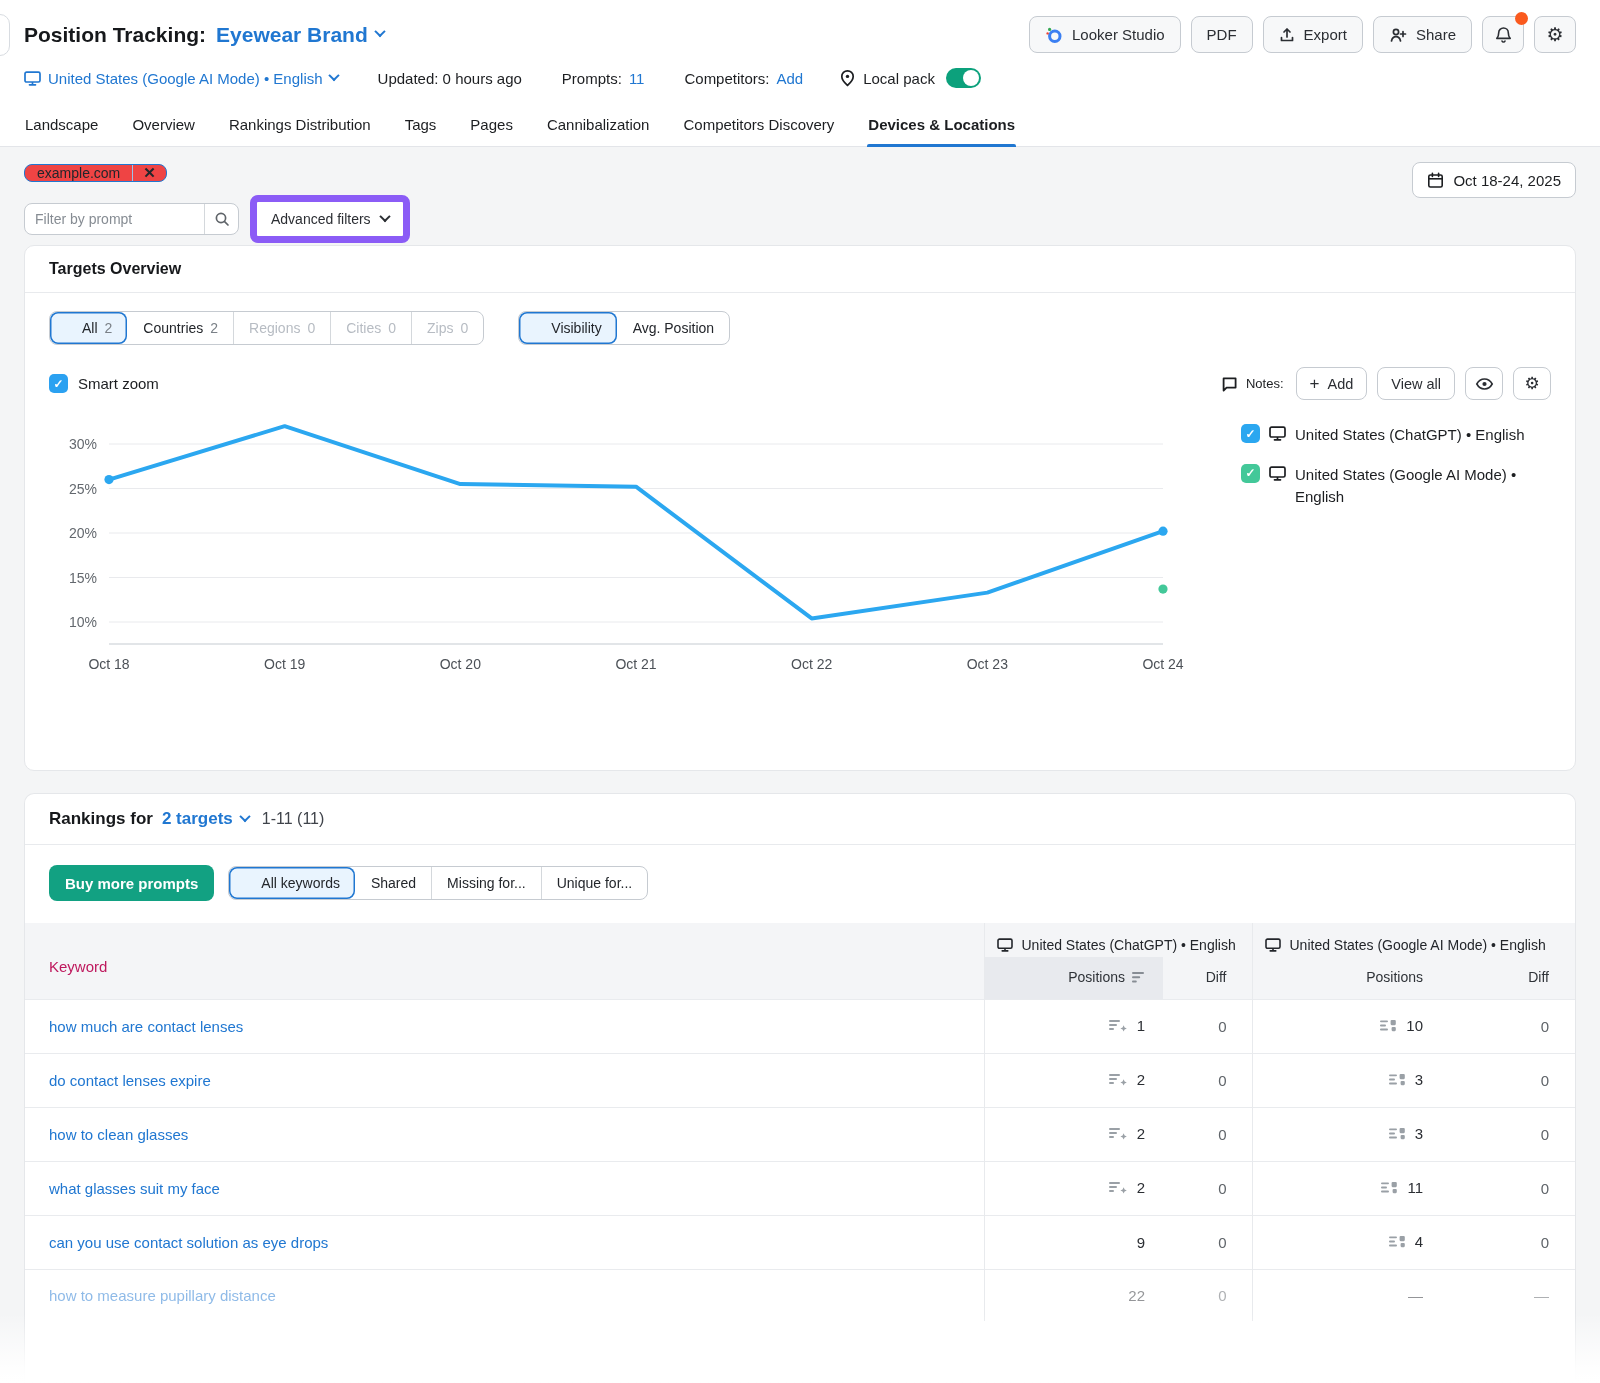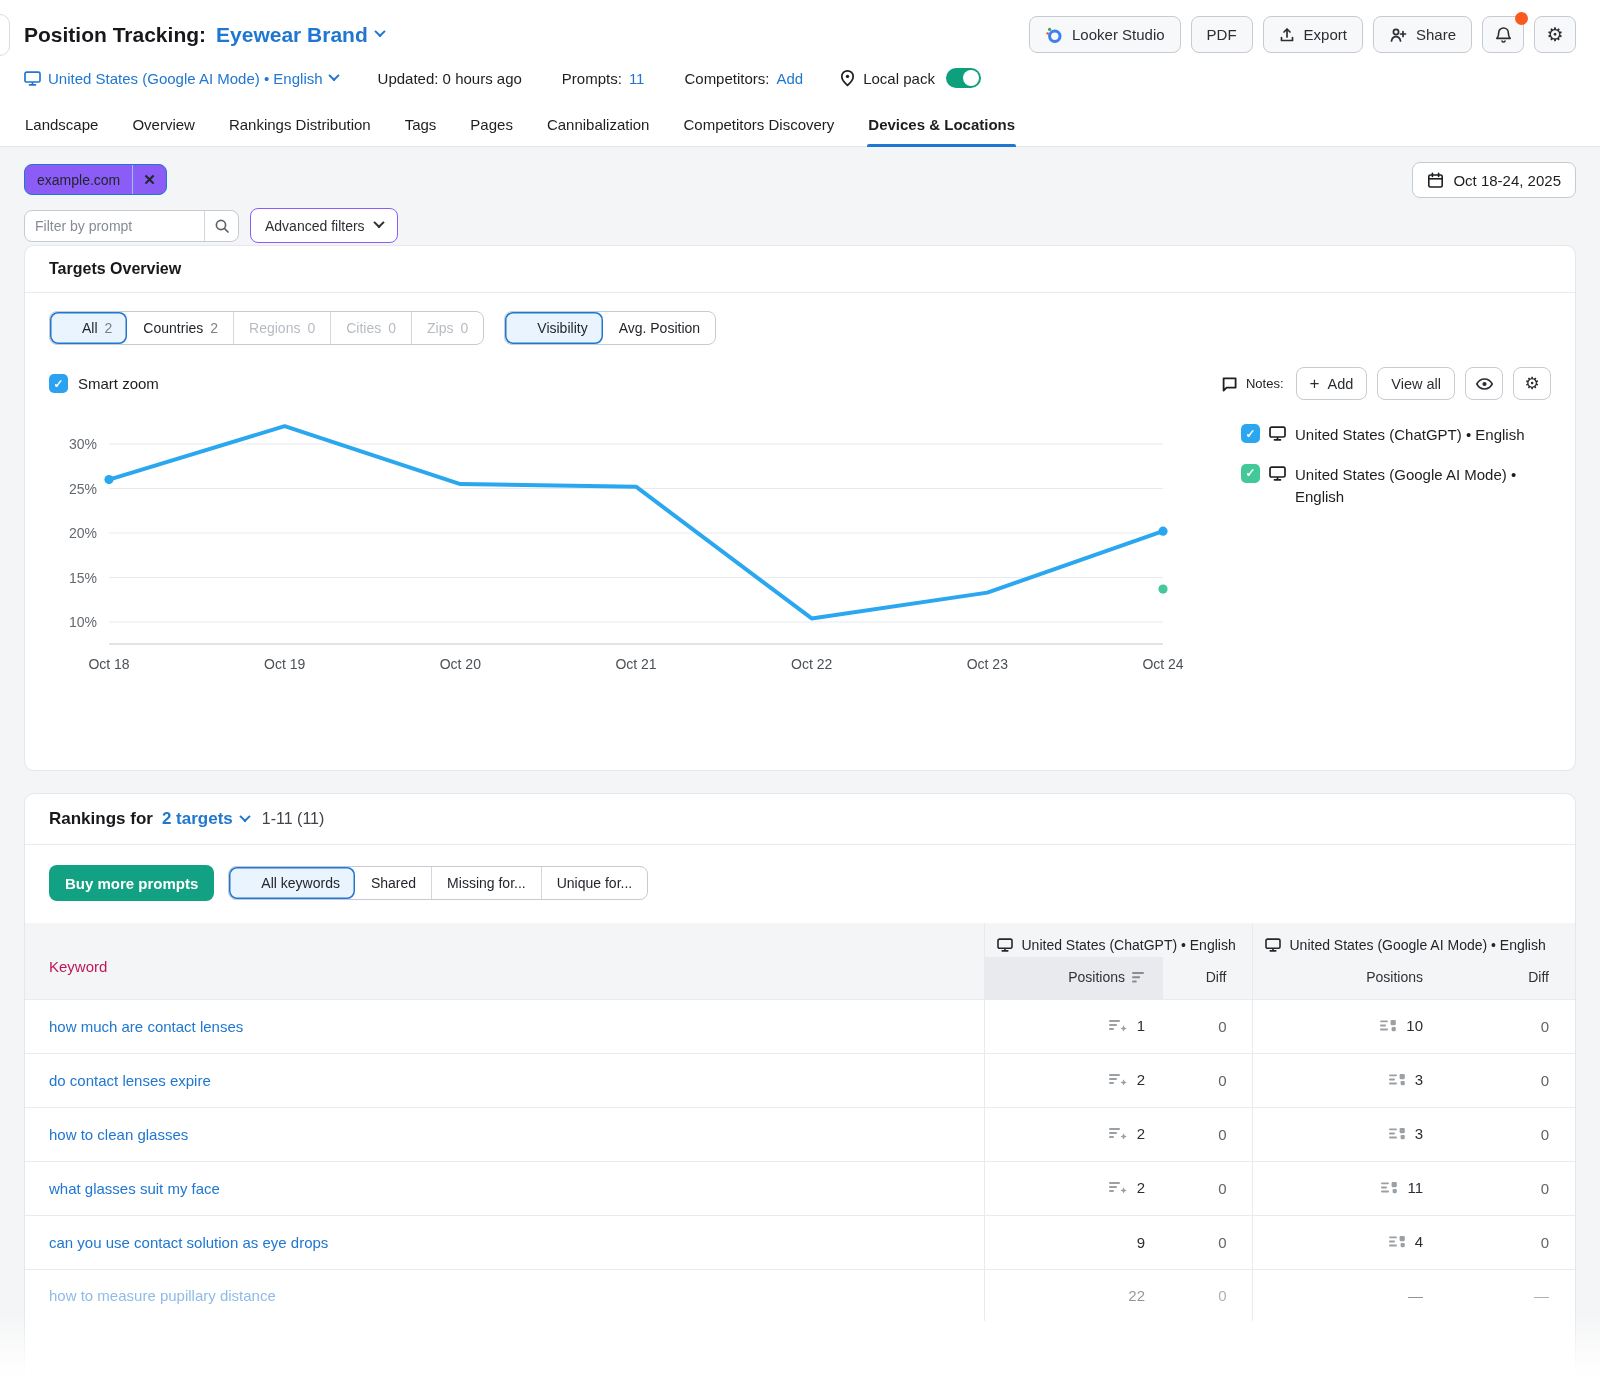--- a/index.html
+++ b/index.html
@@ -31,31 +31,31 @@
   .toggle{width:35px;height:20px;border-radius:11px;background:#0ca17c;position:relative;cursor:pointer;display:inline-block;}
   .toggle::after{content:"";position:absolute;right:2px;top:2px;width:16px;height:16px;background:#fff;border-radius:50%;}
   
   .tabs{display:flex;gap:32px;margin-top:20px;padding:0 24px;border-bottom:1px solid #e3e5e9;background:#fff;}
   .tab{font-size:15px;color:#1c1e21;padding:8px 1px 13px;cursor:pointer;position:relative;white-space:nowrap;}
   .tab.active{font-weight:bold;}
   .tab.active::after{content:"";position:absolute;left:0;right:0;bottom:-1px;height:3px;background:#2077d1;border-radius:2px 2px 0 0;}
   
   .content{background:#f4f5f6;padding:17px 24px 0;position:relative;min-height:1236px;}
   .chip-row{display:flex;align-items:center;margin-bottom:13px;position:relative;}
-  .chip{display:inline-flex;align-items:stretch;background:#8b5cf6;border:1px solid #2077d1;border-radius:8px;overflow:hidden;height:31px;font-size:14px;}
+  .chip{display:inline-flex;align-items:stretch;background:#ef4444;border:1px solid #2077d1;border-radius:8px;overflow:hidden;height:18px;font-size:14px;}
   .chip-label{display:flex;align-items:center;padding:0 12px;color:#23262b;}
   .chip-close{display:flex;align-items:center;padding:0 10px;border-left:1px solid #9cc3ea;cursor:pointer;color:#23262b;font-size:15px;font-weight:bold;}
   .date-btn{position:absolute;right:0;top:-2px;display:inline-flex;align-items:center;gap:9px;height:36px;padding:0 14px;
     background:#fff;border:1px solid #c6cbd1;border-radius:8px;font-size:15px;color:#1c1e21;cursor:pointer;}
   .filter-row{display:flex;align-items:center;gap:11px;margin-bottom:2px;}
   .prompt-input{display:flex;align-items:center;width:215px;height:32px;background:#fff;border:1px solid #c6cbd1;border-radius:8px;overflow:hidden;}
   .prompt-input input{flex:1;border:none;outline:none;padding:0 10px;font-size:14px;font-family:inherit;color:#1c1e21;min-width:0;background:transparent;}
   .prompt-input input::placeholder{color:#868c93;}
   .search-seg{display:flex;align-items:center;justify-content:center;width:34px;align-self:stretch;border-left:1px solid #d4d8dc;cursor:pointer;}
-  .adv-btn{display:inline-flex;align-items:center;gap:10px;height:35px;padding:0 14px;background:#fff;border:1px solid #8b5cf6;border-radius:8px;font-size:14px;color:#2b2e33;cursor:pointer;}
+  .adv-btn{display:inline-flex;align-items:center;gap:10px;height:48px;padding:0 14px;background:#fff;border:7px solid #8b5cf6;border-radius:8px;font-size:14px;color:#2b2e33;cursor:pointer;}
   
   .card{background:#fff;border:1px solid #e5e7ea;border-radius:10px;}
   .card-title-row{padding:14px 24px;border-bottom:1px solid #e8eaed;display:flex;align-items:center;}
   .card-title{font-size:16px;font-weight:bold;color:#16181b;}
   
   .controls-row{display:flex;align-items:center;gap:20px;padding:18px 24px 0;}
   .seg-group{display:inline-flex;border:1px solid #c6cbd1;border-radius:8px;background:#fff;}
   .seg{display:inline-flex;align-items:center;gap:7px;padding:0 15px;height:32px;font-size:14px;color:#23262b;cursor:pointer;border-left:1px solid #d4d8dc;position:relative;}
   .seg:first-child{border-left:none;border-radius:8px 0 0 8px;padding-left:32px;}
   .seg:last-child{border-radius:0 8px 8px 0;}
@@ -278,21 +278,21 @@
     </div>
           <div class="seg  disabled">
       <span class="seg-label">Cities</span>
       <span class="seg-count">0</span>
     </div>
           <div class="seg  disabled">
       <span class="seg-label">Zips</span>
       <span class="seg-count">0</span>
     </div>
         </div>
-      <div class="seg-group" style="">
+      <div class="seg-group" style="margin-left:14px;">
           <div class="seg active ">
       <span class="seg-label">Visibility</span>
 
     </div>
           <div class="seg  ">
       <span class="seg-label">Avg. Position</span>
 
     </div>
         </div>
     </div>

